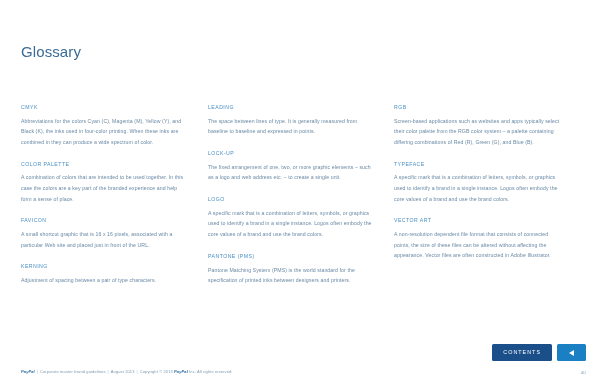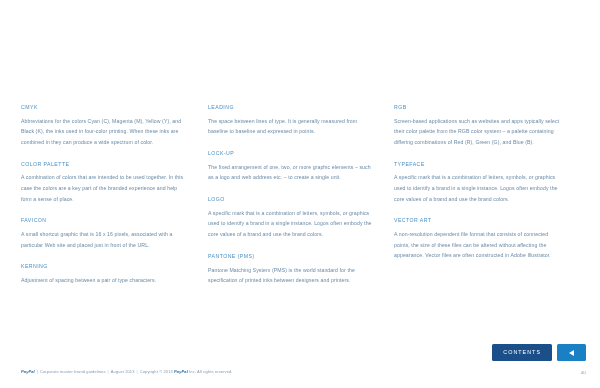--- a/index.html
+++ b/index.html
@@ -148,20 +148,21 @@
     letter-spacing: 0.2px;
     text-align: right;
     line-height: 1.2;
   }
 </style>
 </head>
 <body>
 
 <div class="page">
 
+  <h1 class="page-title">Glossary</h1>
 
   <div class="columns">
 
     <div class="column column-0">
       <div class="entry">
         <div class="entry-term">CMYK</div>
         <div class="entry-def">Abbreviations for the colors Cyan (C), Magenta (M), Yellow (Y), and Black (K), the inks used in four-color printing. When these inks are combined in they can produce a wide spectrum of color.</div>
       </div>
       <div class="entry">
         <div class="entry-term">COLOR PALETTE</div>

